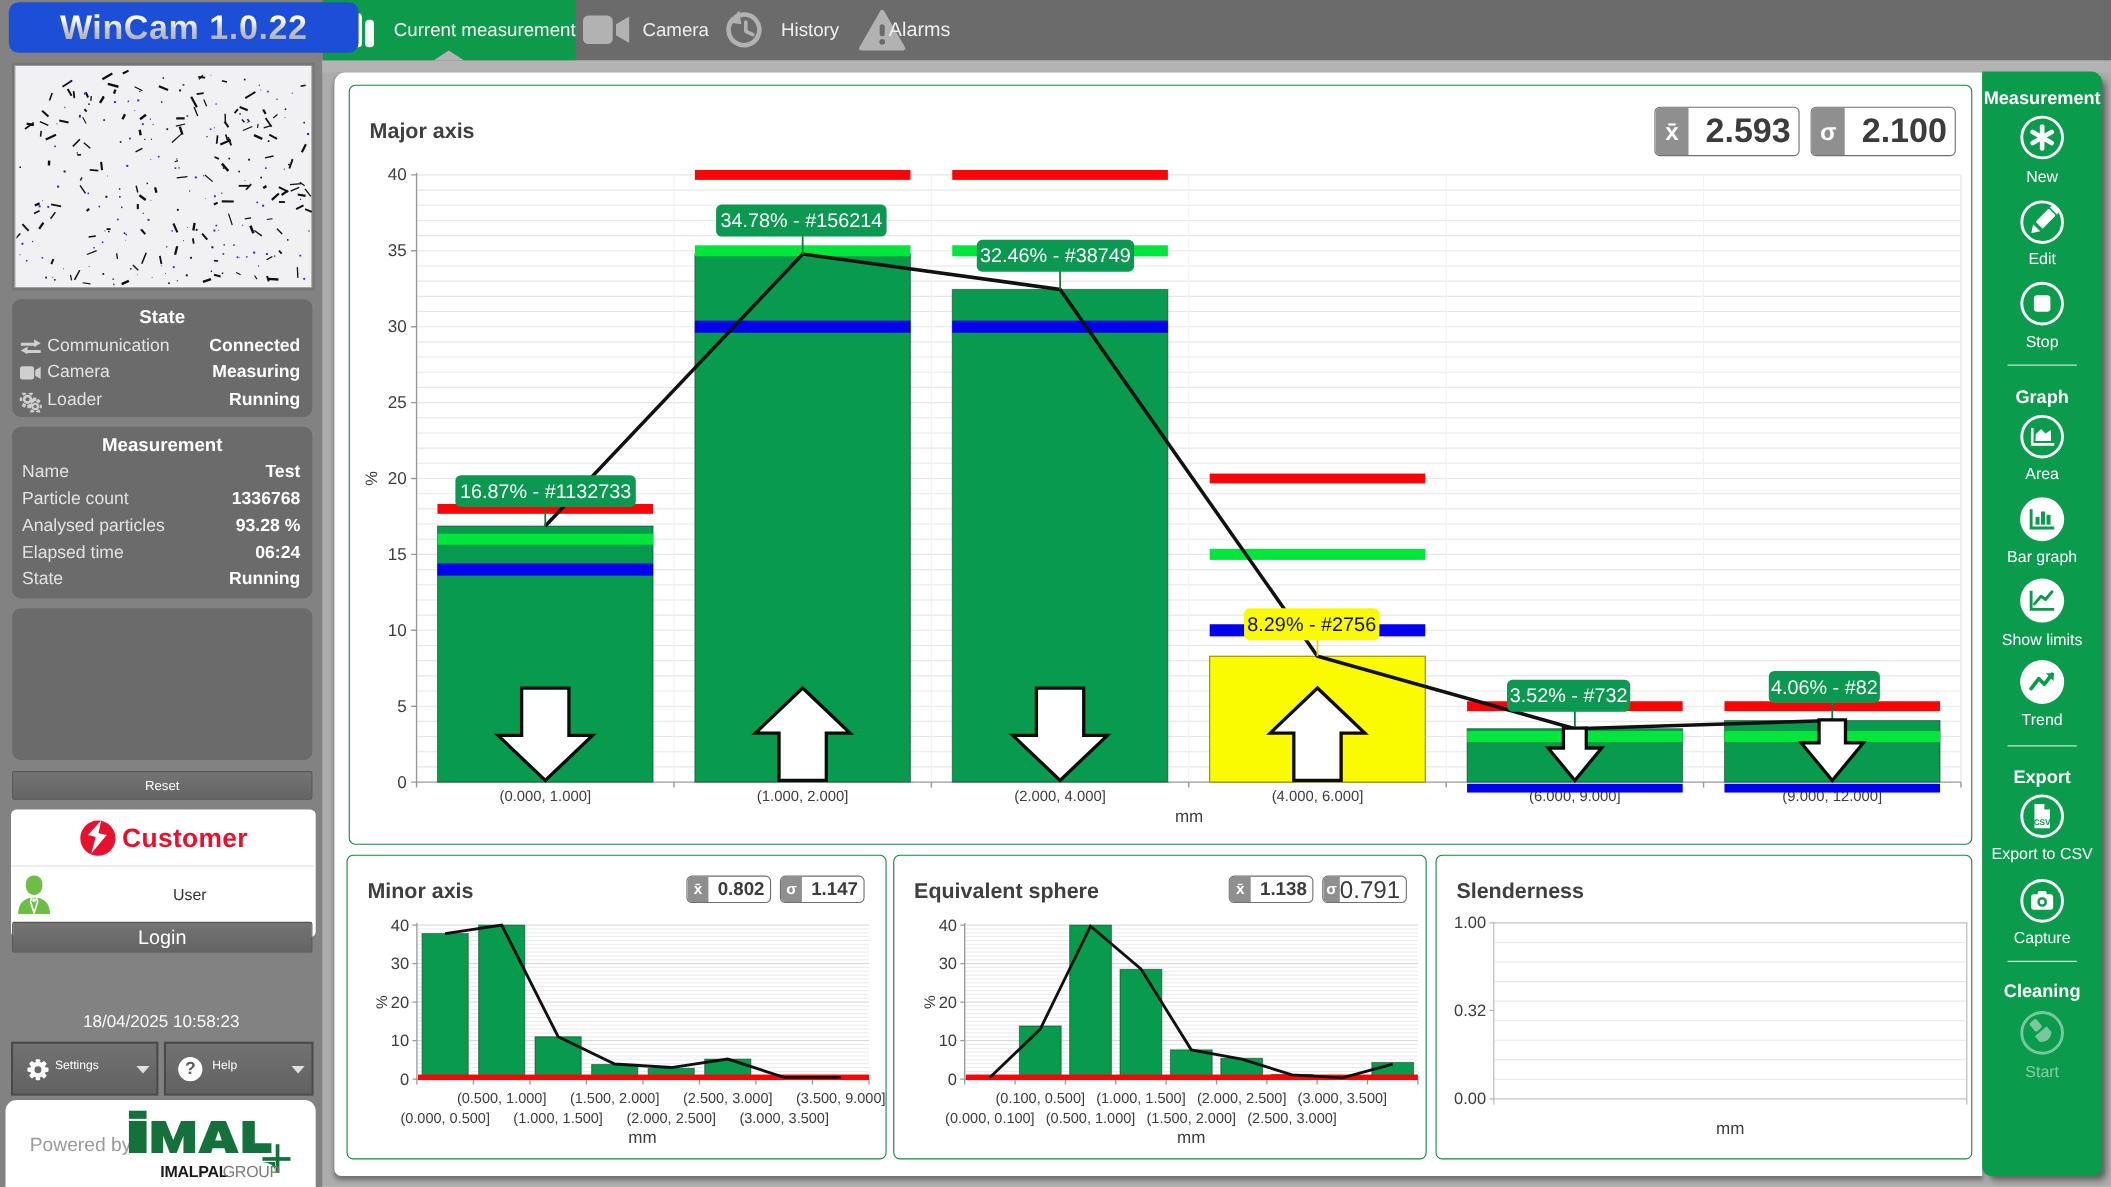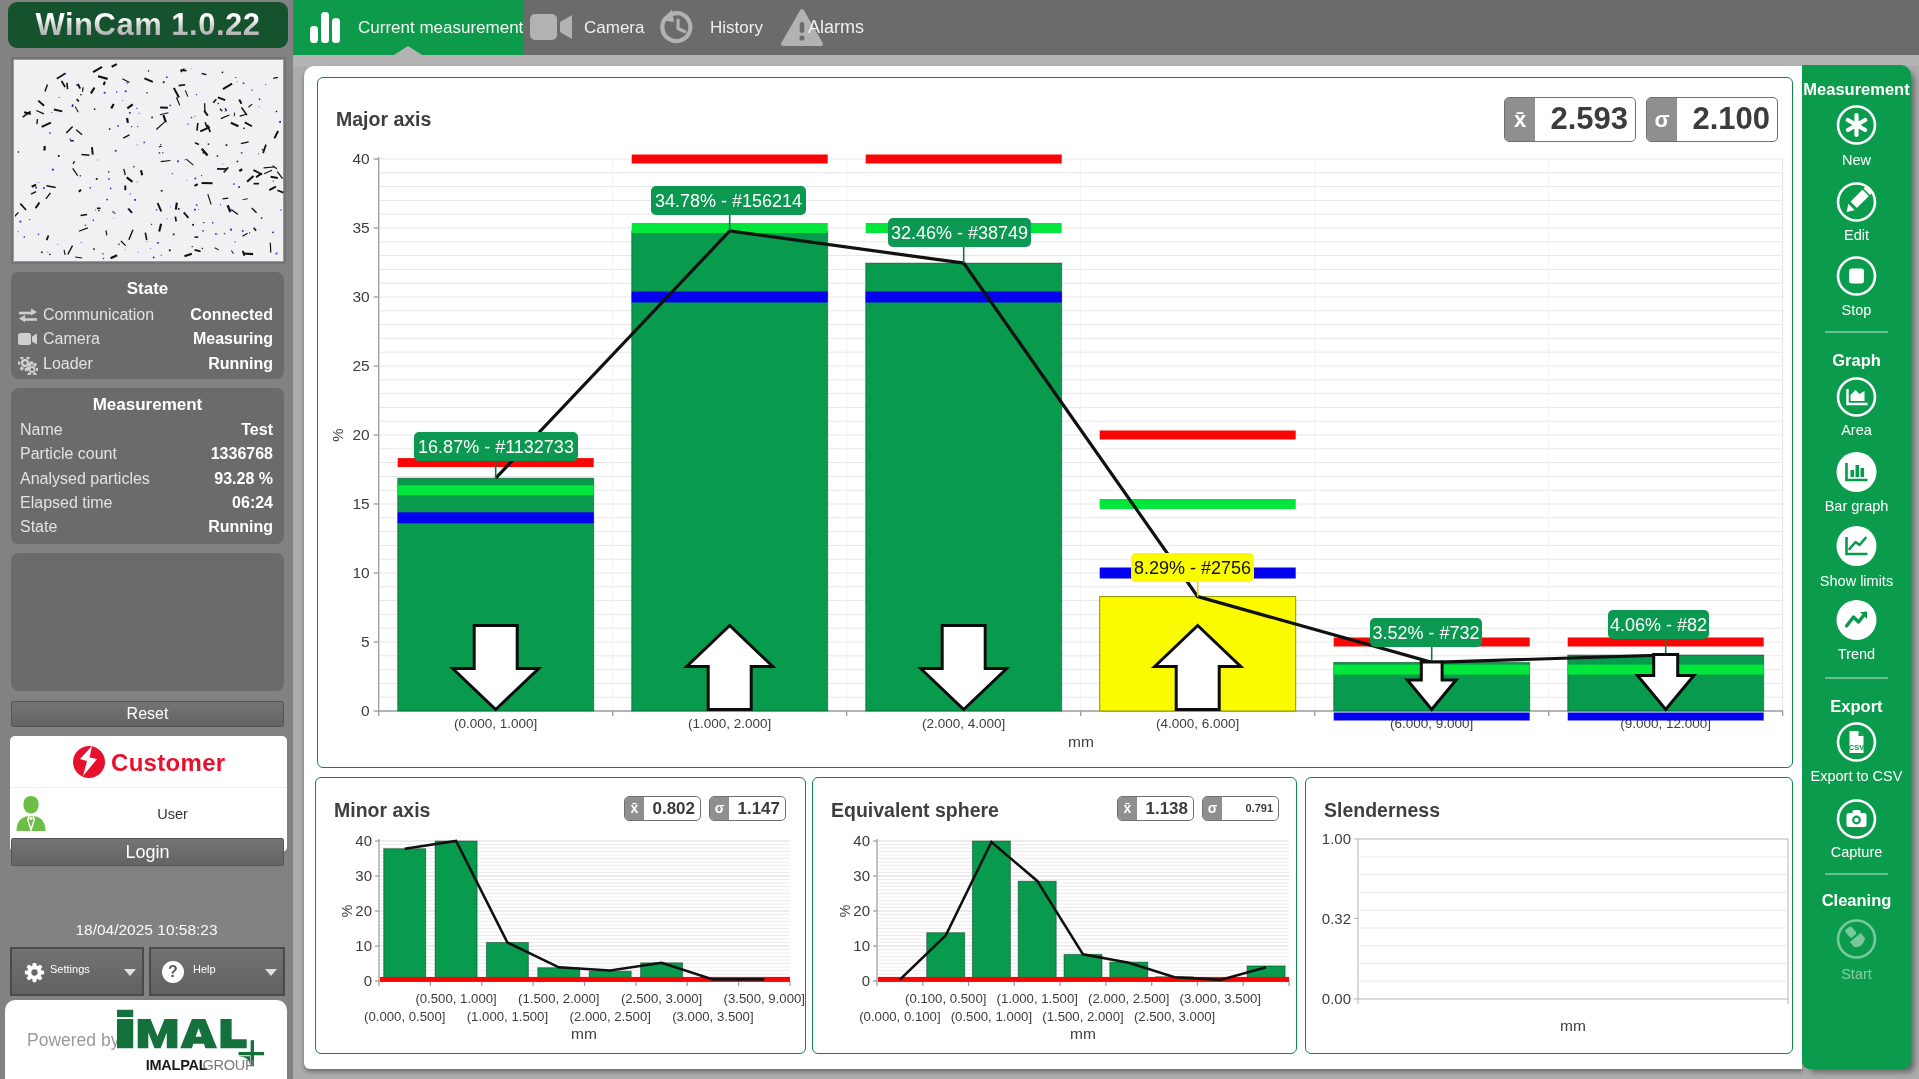--- a/index.html
+++ b/index.html
@@ -4,21 +4,21 @@
 html,body { width:1919px; height:1079px; overflow:hidden; font-family:"Liberation Sans",sans-serif; }
 body { background:#acacac; position:relative; }
 .abs { position:absolute; }
 #leftcol { left:0; top:0; width:293px; height:1079px; background:#828282; }
 #tabbar { left:293px; top:0; width:1626px; height:55px; background:#6b6b6b; }
 #activetab { left:294px; top:0; width:229px; height:55px; background:#0D9B4B; }
 #graystrip { left:293px; top:55px; width:1626px; height:11px; background:#b3b3b3; }
 #notch { left:394px; top:46px; width:0; height:0; border-left:14px solid transparent; border-right:14px solid transparent; border-bottom:9px solid #b3b3b3; }
 #content { left:304px; top:66px; width:1498px; height:1003px; background:#fff; border-radius:10px 0 0 6px; box-shadow:0 3px 4px rgba(0,0,0,0.35); }
 #sidebar { left:1802px; top:65px; width:109px; height:1004px; background:#0B9B4C; border-radius:0 10px 8px 8px; box-shadow:5px 5px 6px -2px rgba(0,0,0,0.45); }
-#logo { left:8px; top:2px; width:280px; height:46px; background:#14532d; border-radius:9px; text-align:center; }
+#logo { left:8px; top:2px; width:318px; height:46px; background:#1d4ed8; border-radius:9px; text-align:center; }
 #logo span { font-size:31px; font-weight:bold; letter-spacing:0.5px; line-height:46px;
   background:linear-gradient(180deg,#ffffff 30%,#cdcdcd 55%,#9e9e9e 100%); -webkit-background-clip:text; background-clip:text; color:transparent; }
 #imgpanel { left:13px; top:59px; width:271px; height:203px; background:#f1f1f3; border:1px solid #989898; outline:2px solid #747474; }
 .gpanel { left:11px; width:273px; background:#6b6b6b; border-radius:8px; color:#fff; }
 .gpanel h3 { font-size:17px; text-align:center; font-weight:bold; padding-top:7px; }
 .row { position:relative; height:24.3px; font-size:16px; }
 .row .lab { position:absolute; left:32px; color:#e2e2e2; top:3px; }
 .row .lab2 { position:absolute; left:9px; color:#e2e2e2; top:3px; }
 .row .val { position:absolute; right:11px; font-weight:bold; color:#fff; top:3px; }
 .row .ic { position:absolute; left:7px; top:5px; }
@@ -419,21 +419,21 @@
 <div class="row">
       <span class="lab2">Elapsed time</span>
       <span class="val">06:24</span>
     </div>
 <div class="row">
       <span class="lab2">State</span>
       <span class="val">Running</span>
     </div>
 </div>
 <div class="gpanel abs" style="top:553px;height:138px;"></div>
-<div class="gbtn abs" style="top:701px;height:26px;font-size:16px;line-height:24px;">Reset</div>
+<div class="gbtn abs" style="top:701px;height:26px;font-size:12px;line-height:24px;">Reset</div>
 <div id="custpanel" class="abs">
     <span id="custlogo"><svg width="34" height="34" viewBox="0 0 34 34">
         <circle cx="17" cy="17" r="16" fill="#E8112D"></circle>
         <path d="M 20 1 L 8 14 L 15 16 L 11 31 L 25 14 L 17.5 12.5 Z" fill="#fff"></path>
       </svg></span>
     <span id="custname">Customer</span>
     <div id="custdiv"></div>
     <span id="useric"><svg width="34" height="36" viewBox="0 0 34 36">
         <g fill="#6CBE45">
           <path d="M 17 1 C 11.8 1 9.4 5 9.4 9.6 C 9.4 14.5 12.2 18.6 17 18.6 C 21.8 18.6 24.6 14.5 24.6 9.6 C 24.6 5 22.2 1 17 1 Z"></path>
@@ -880,21 +880,21 @@
       <text x="361.6" y="243" font-size="13.2" fill="#3d3d3d" text-anchor="middle">(2.500, 3.000]</text>
       <text x="270" y="261" font-size="15.5" fill="#3d3d3d" text-anchor="middle">mm</text>
     </svg>
     <span class="ctitle">Equivalent sphere</span>
     <div class="statbox" style="left:304px;top:18px;width:77px;height:25px;">
       <div class="sym" style="width:19px;font-size:14px;line-height:23px;">x̄</div>
       <div class="val" style="flex:1;font-size:17px;line-height:23px;padding-right:5px;font-weight:600;">1.138</div>
     </div>
     <div class="statbox" style="left:389px;top:18px;width:77px;height:25px;">
       <div class="sym" style="width:19px;font-size:14px;line-height:23px;">σ</div>
-      <div class="val" style="flex:1;font-size:11px;line-height:23px;padding-right:5px;font-weight:700;">0.791</div>
+      <div class="val" style="flex:1;font-size:22px;line-height:23px;padding-right:5px;font-weight:400;">0.791</div>
     </div>
   </div>
 <div class="chartpanel abs" style="left:1305px;top:777px;width:488px;height:277px;">
     <svg width="488" height="277" style="position:absolute;left:0;top:0">
       <rect x="52" y="61" width="430" height="160" fill="none" stroke="#b5b5b5" stroke-width="1"></rect>
       <line x1="53" y1="78.8" x2="481" y2="78.8" stroke="#e3e3e3" stroke-width="0.8"></line>
       <line x1="53" y1="96.6" x2="481" y2="96.6" stroke="#e3e3e3" stroke-width="0.8"></line>
       <line x1="53" y1="114.3" x2="481" y2="114.3" stroke="#e3e3e3" stroke-width="0.8"></line>
       <line x1="53" y1="132.1" x2="481" y2="132.1" stroke="#e3e3e3" stroke-width="0.8"></line>
       <line x1="53" y1="149.9" x2="481" y2="149.9" stroke="#e3e3e3" stroke-width="0.8"></line>

